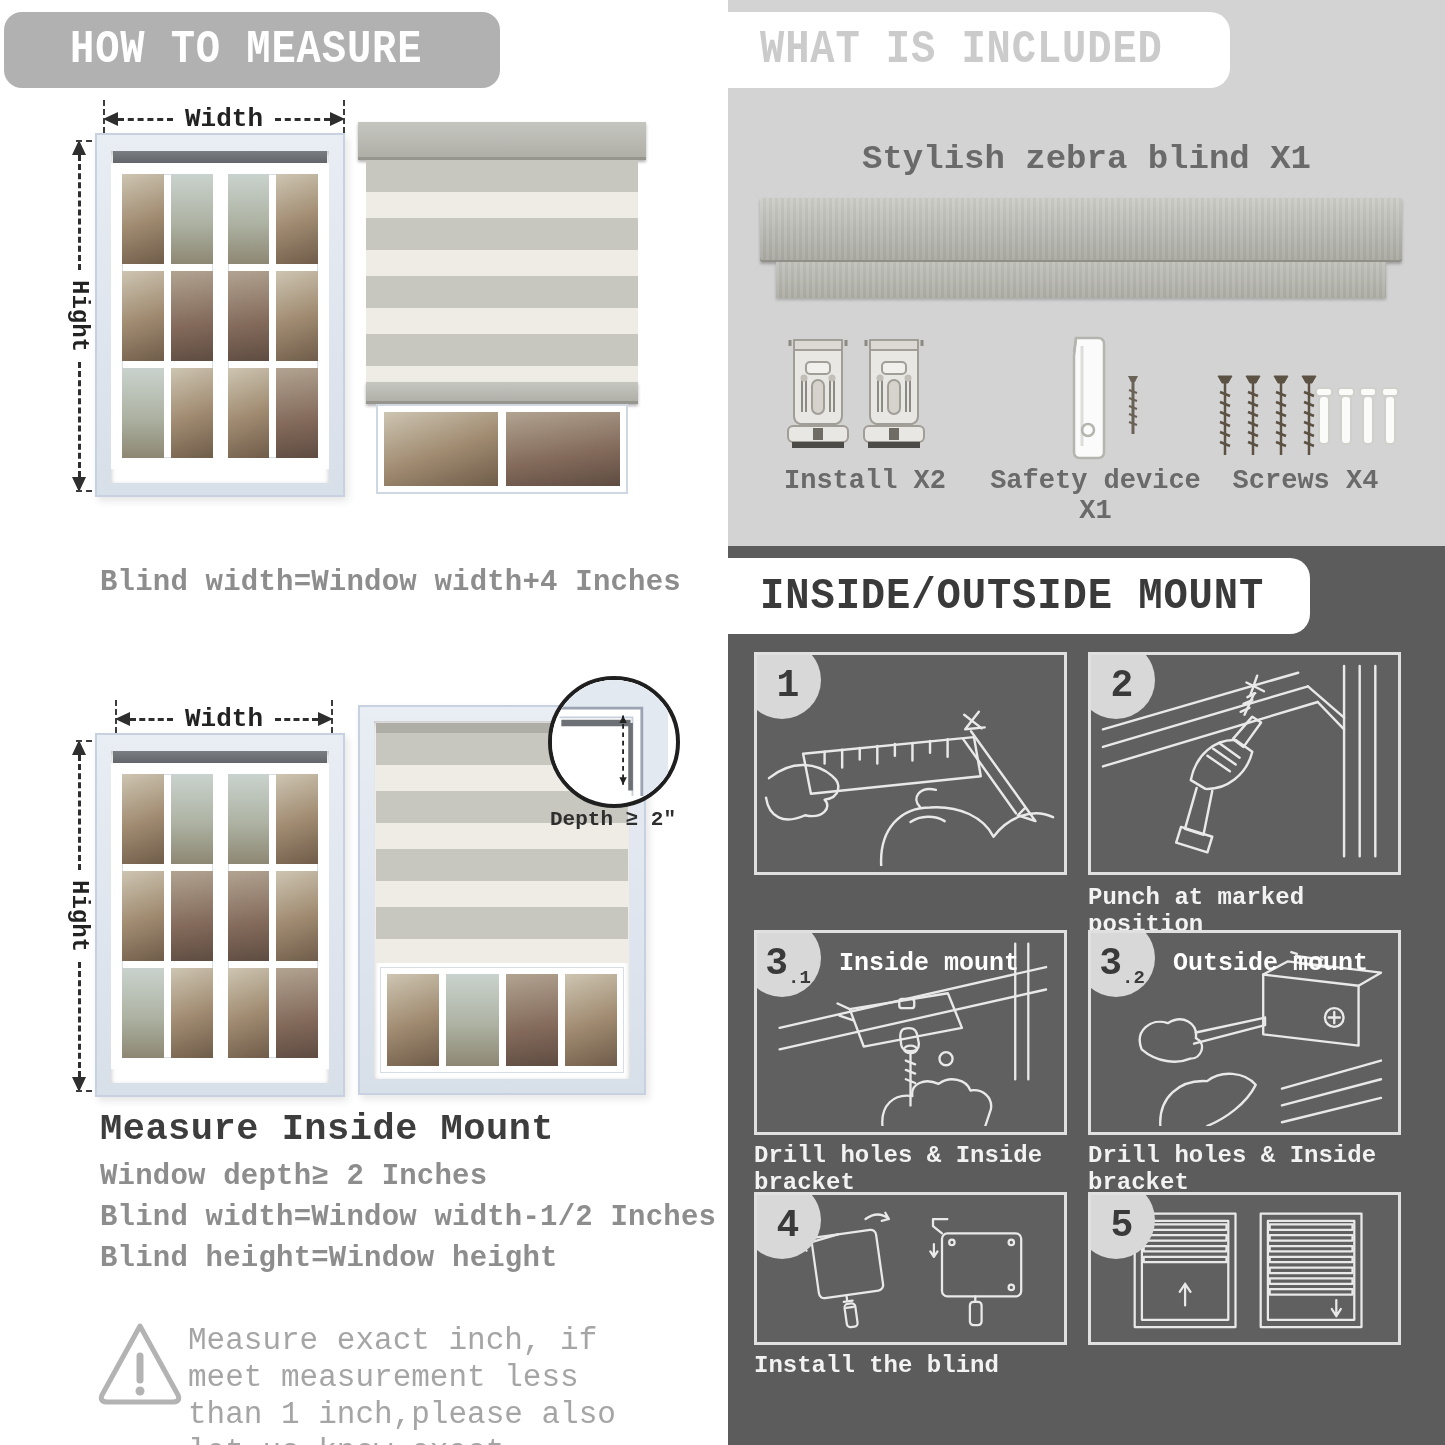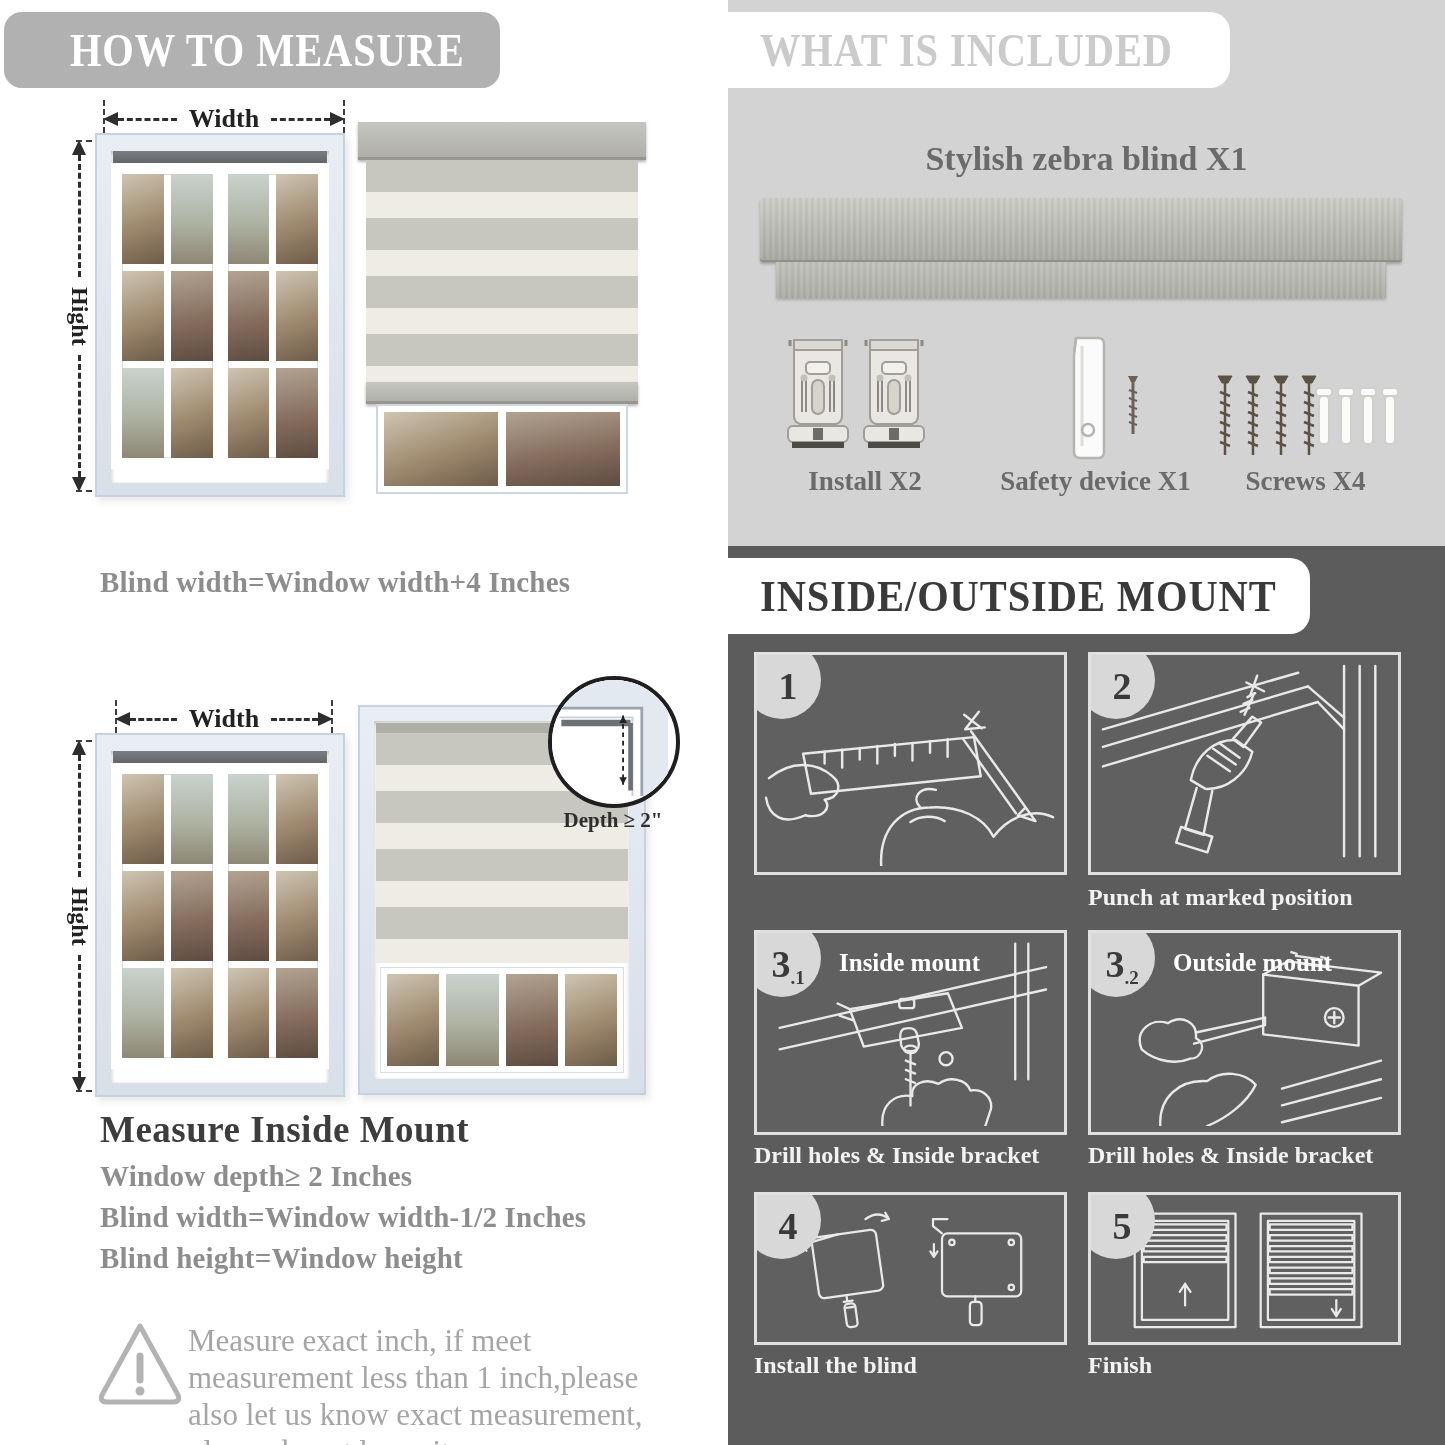--- a/index.html
+++ b/index.html
@@ -1,17 +1,17 @@
 <!DOCTYPE html>
 <html><head>
 <meta charset="utf-8">
 <style>
   html,body{margin:0;padding:0;background:#fff;}
   .canvas{position:relative;width:1445px;height:1445px;background:#ffffff;
-    font-family:Liberation Serif, serif;overflow:hidden;}
+    font-family:Liberation Mono, monospace;overflow:hidden;}
   .abs{position:absolute;}
 
   
   .banner{position:absolute;height:76px;display:flex;align-items:center;box-sizing:border-box;}
   .banner .bt{font-weight:bold;font-size:46px;letter-spacing:1px;transform:scaleX(.88);transform-origin:left center;white-space:nowrap;}
   .banner-howto{left:4px;top:12px;width:496px;background:#b1b1b1;border-radius:18px;padding-left:66px;}
   .banner-howto .bt{color:#ffffff;}
   .banner-included{left:690px;top:12px;width:540px;background:#ffffff;border-radius:20px;padding-left:70px;}
   .banner-included .bt{color:#cbcbcb;}
   .banner-mount{left:690px;top:558px;width:620px;background:#ffffff;border-radius:20px;padding-left:70px;}
@@ -457,15 +457,14 @@
           <rect x="178" y="38" width="92" height="6"></rect>
         <rect x="178" y="50" width="92" height="6"></rect>
           <rect x="178" y="62" width="92" height="6"></rect>
         <rect x="178" y="74" width="92" height="6"></rect>
           <rect x="178" y="86" width="92" height="6"></rect>
         <rect x="178" y="98" width="92" height="6"></rect>
       </g>
       <path d="M252,110 v18 M252,128 l-5,-8 M252,128 l5,-8"></path>
     </svg>
   </div>
-  <div class="cap" style="left:1088px;top:1352px;">Finish</div>
 
 </div>
 
 </body></html>

